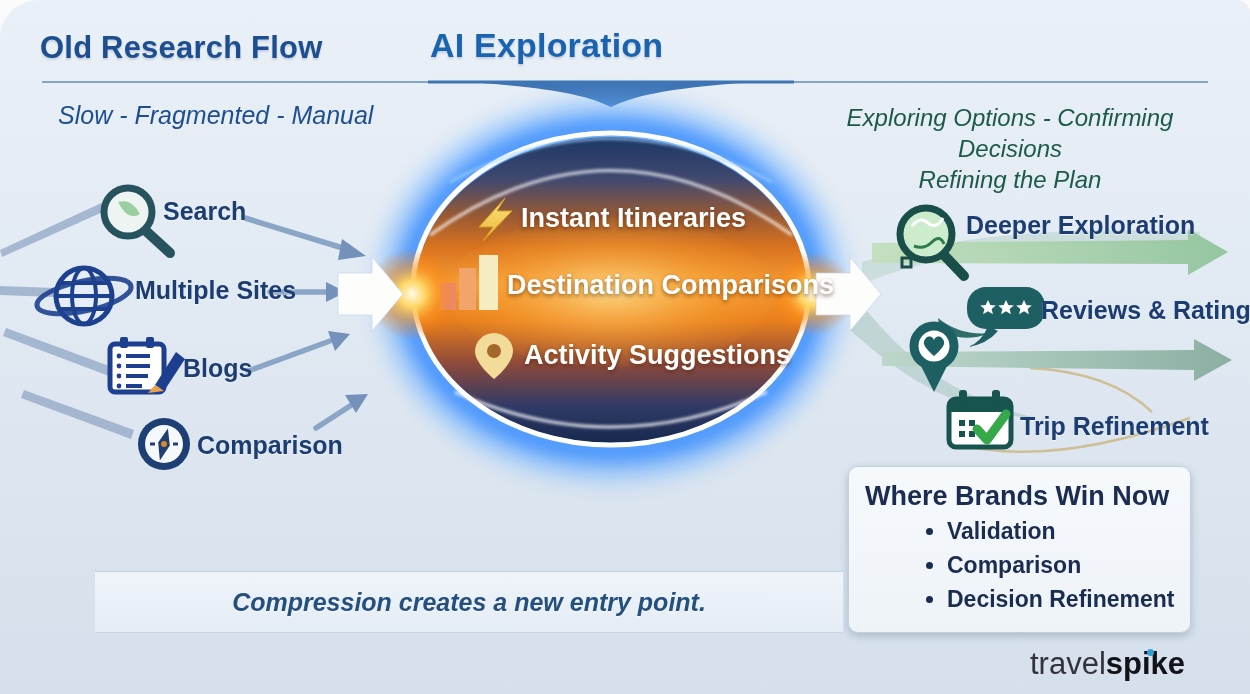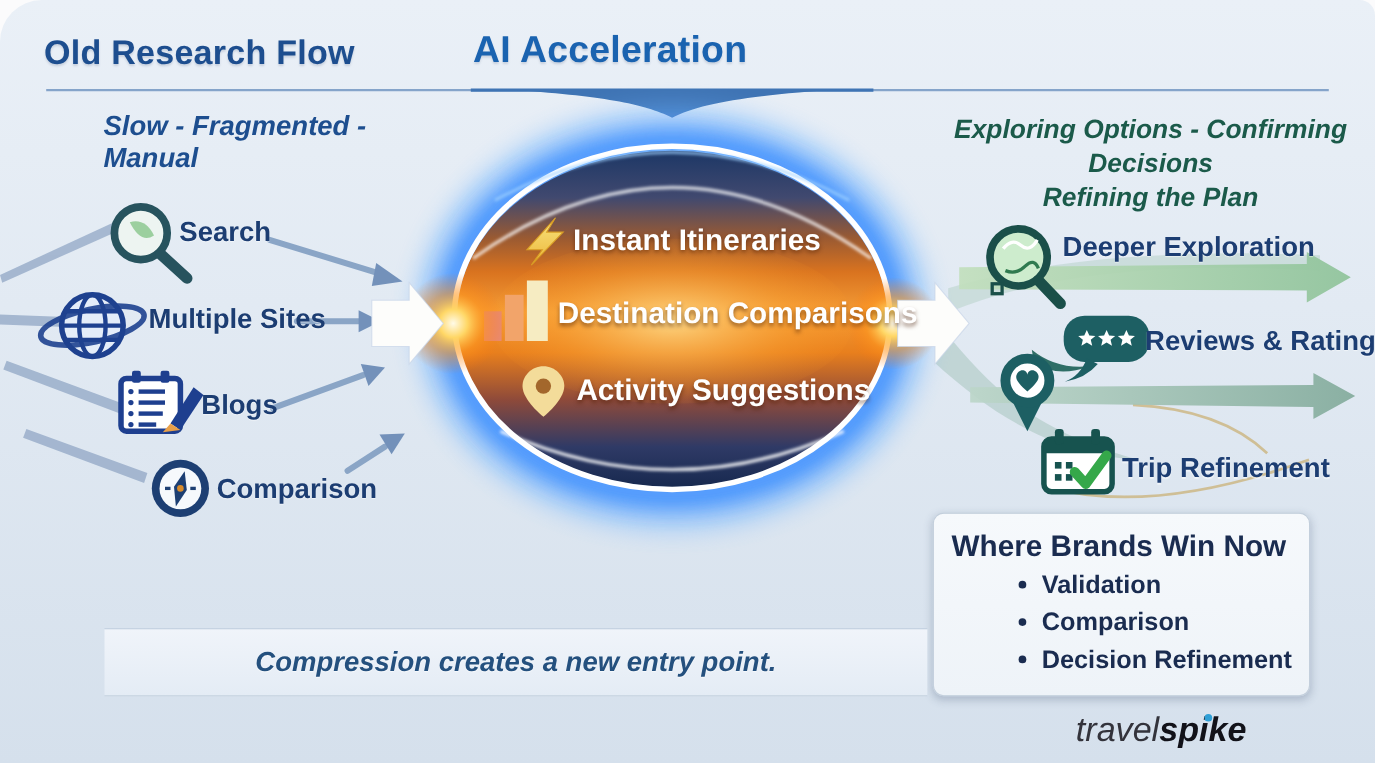--- a/index.html
+++ b/index.html
@@ -8,42 +8,42 @@
     font-family:"Liberation Sans",sans-serif;
     background:linear-gradient(180deg,#eaf0f7 0%,#e2eaf3 40%,#d5e0ec 100%);
     border-radius:38px 14px 0 0;
   }
   .abs{position:absolute;}
   .hdr{font-weight:bold;font-size:31px;text-align:left;letter-spacing:.2px;
        text-shadow:0 2px 2px rgba(50,70,110,.18);}
   .hdr-left{left:40px;top:30px;width:330px;color:#1d4e8f;}
   .hdr-center{left:430px;top:26px;width:362px;color:#1a63b0;font-size:34px;}
   .hdr-right{left:850px;top:30px;width:334px;color:#17504a;}
-  .sub{font-style:italic;font-weight:700;font-size:25px;color:#1d4e8f;margin-left:36px;}
+  .sub{font-style:italic;font-weight:400;font-size:25px;color:#1d4e8f;}
   .sub-left{left:58px;top:101px;width:320px;}
   .sub-right{left:800px;top:102px;width:420px;text-align:center;color:#1b5a4a;
              font-size:24px;line-height:31px;}
   .item-label{font-weight:bold;font-size:25px;color:#1c3d72;white-space:nowrap;
               text-shadow:0 1px 1px rgba(255,255,255,.55);}
   .core-label{font-weight:bold;font-size:27px;color:#ffffff;white-space:nowrap;
               text-shadow:0 2px 4px rgba(70,25,0,.55);}
   .brands-box{left:848px;top:466px;width:343px;height:167px;box-sizing:border-box;
       background:linear-gradient(180deg,#f6f9fc,#eef3f8);
       border:1px solid #c3cfdc;border-radius:10px;
       box-shadow:0 3px 8px rgba(60,80,110,.28);}
   .brands-title{margin:14px 0 2px 16px;font-weight:bold;font-size:27px;color:#1a2c50;}
   .brands-box ul{margin:2px 0 0 0;padding:0 0 0 98px;}
   .brands-box li{font-weight:bold;font-size:23px;color:#1a2c50;line-height:34px;}
   .tag-band{left:95px;top:571px;width:748px;height:60px;
       background:linear-gradient(180deg,#f0f4fa,#e4ecf5);
       border-top:1px solid #c4d1e0;border-bottom:1px solid #c9d5e2;
       display:flex;align-items:center;justify-content:center;}
   .tag-text{font-style:italic;font-weight:bold;font-size:25px;color:#24507e;
       text-shadow:0 1px 1px rgba(255,255,255,.7);}
-  .logo{left:978px;top:646px;width:180px;height:42px;font-size:31px;font-style:italic;
+  .logo{left:1030px;top:646px;width:180px;height:42px;font-size:31px;
         white-space:nowrap;}
   .logo-travel{font-weight:300;color:#33333b;}
   .logo-spike{font-weight:bold;color:#121219;}
   .logo-dot{position:absolute;left:117px;top:3px;width:7px;height:7px;border-radius:50%;
         background:#2f9fd6;}
 </style>
 </head>
 <body>
 
 <div id="canvas">
@@ -248,21 +248,21 @@
         <rect x="959" y="420" width="6" height="6"></rect>
           <rect x="969" y="420" width="6" height="6"></rect>
         <rect x="959" y="431" width="6" height="6"></rect>
           <rect x="969" y="431" width="6" height="6"></rect>
       </g>
       <path d="M977,429 L987,440 L1006,414" fill="none" stroke="#35a84a" stroke-width="9" stroke-linecap="round" stroke-linejoin="round"></path>
     </g>
   </svg>
 
   <div class="abs hdr hdr-left">Old Research Flow</div>
-  <div class="abs hdr hdr-center">AI Acceleration</div>
+  <div class="abs hdr hdr-center">AI Exploration</div>
 
   <div class="abs sub sub-left">Slow - Fragmented - Manual</div>
   <div class="abs sub sub-right">
     <div>Exploring Options - Confirming Decisions</div>
     <div>Refining the Plan</div>
   </div>
 
   <div class="abs item-label" style="left:163px;top:197px">Search</div>
   <div class="abs item-label" style="left:135px;top:276px">Multiple Sites</div>
   <div class="abs item-label" style="left:183px;top:354px">Blogs</div>

